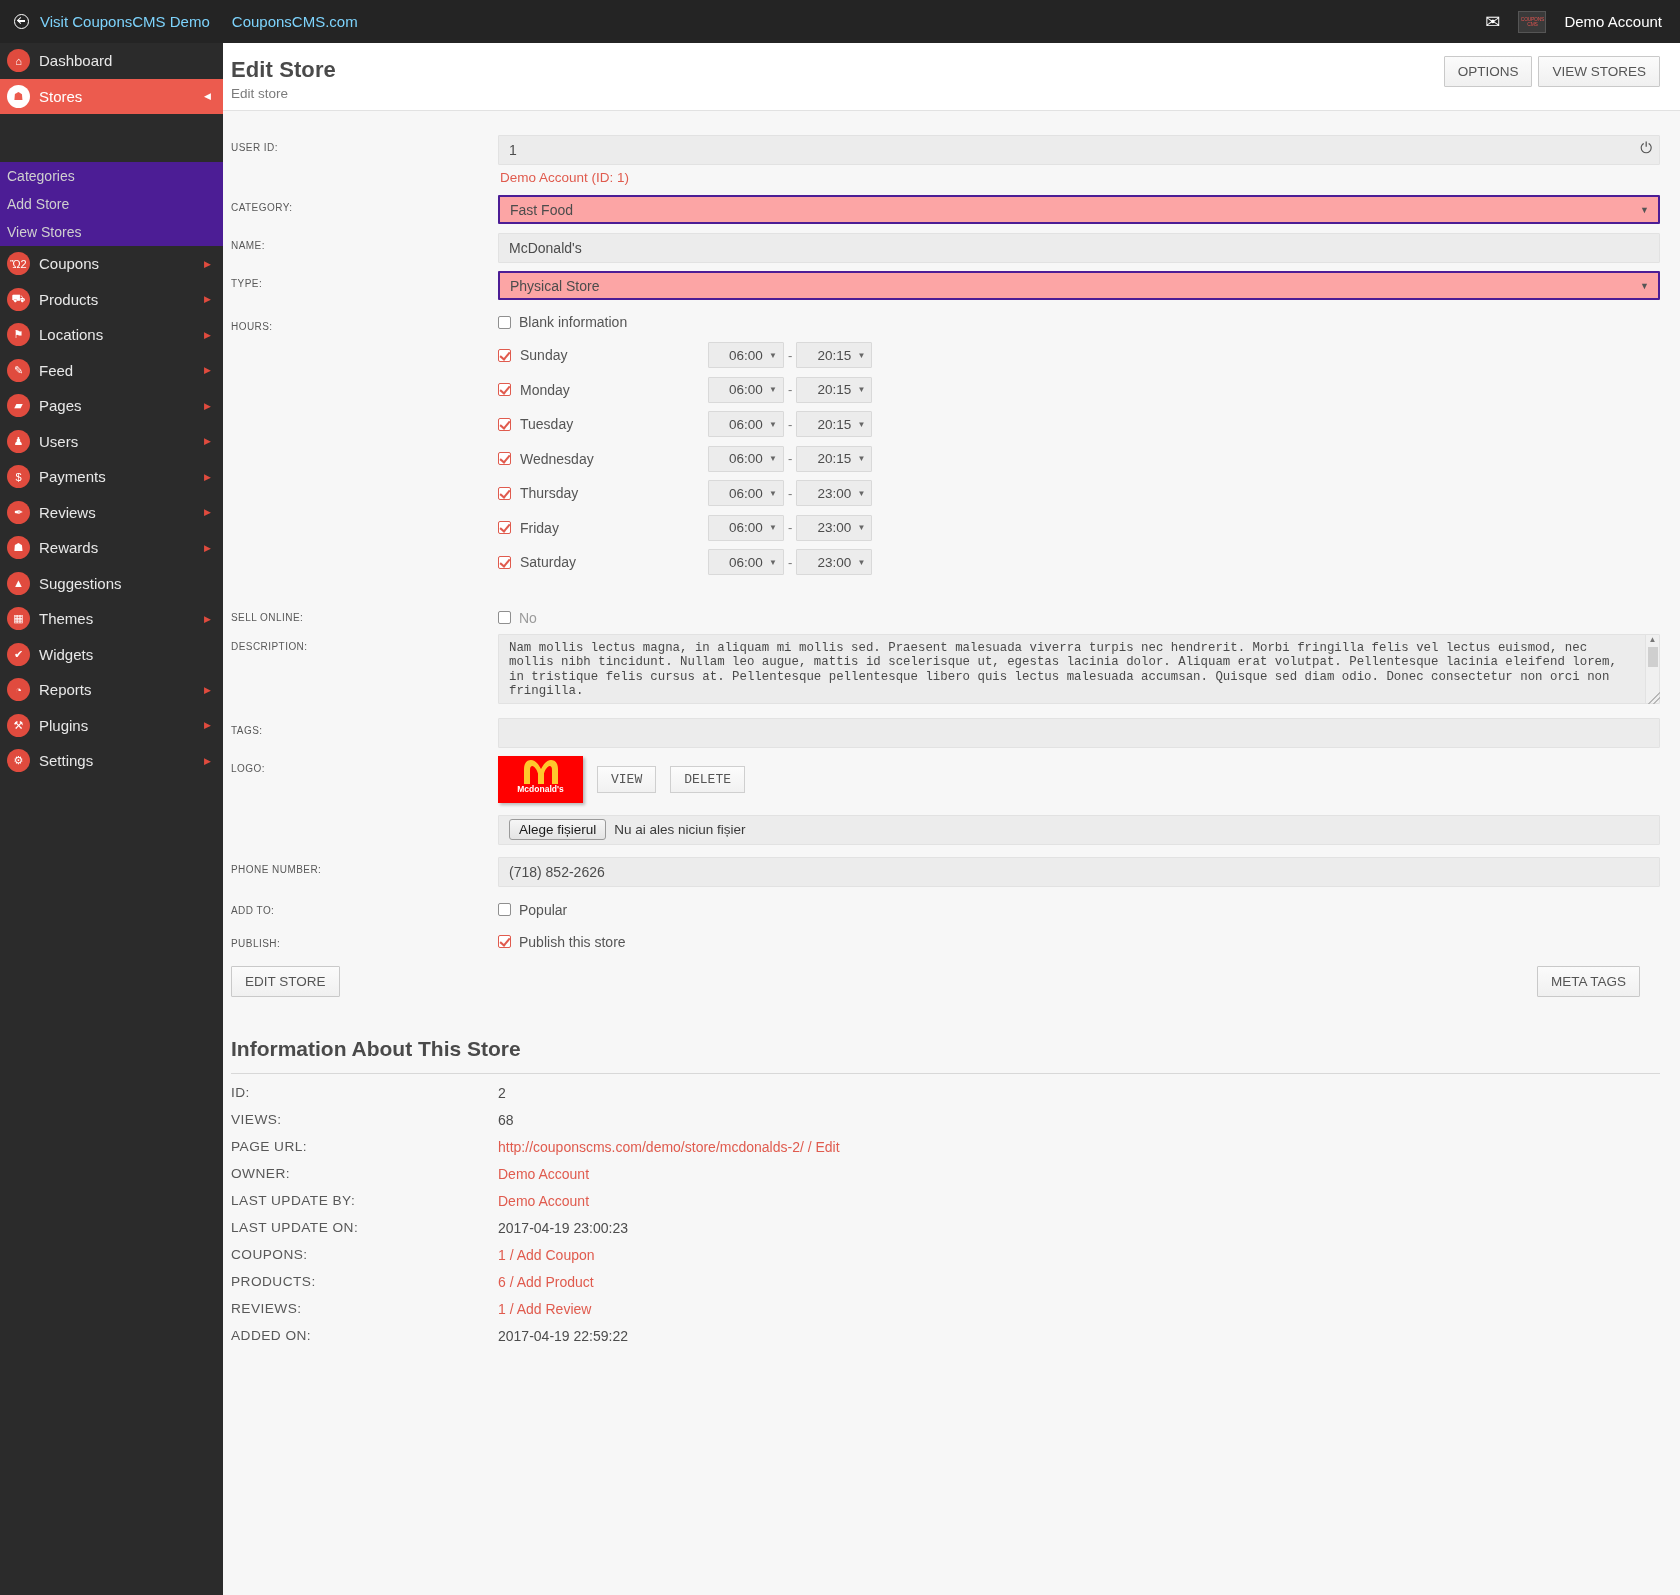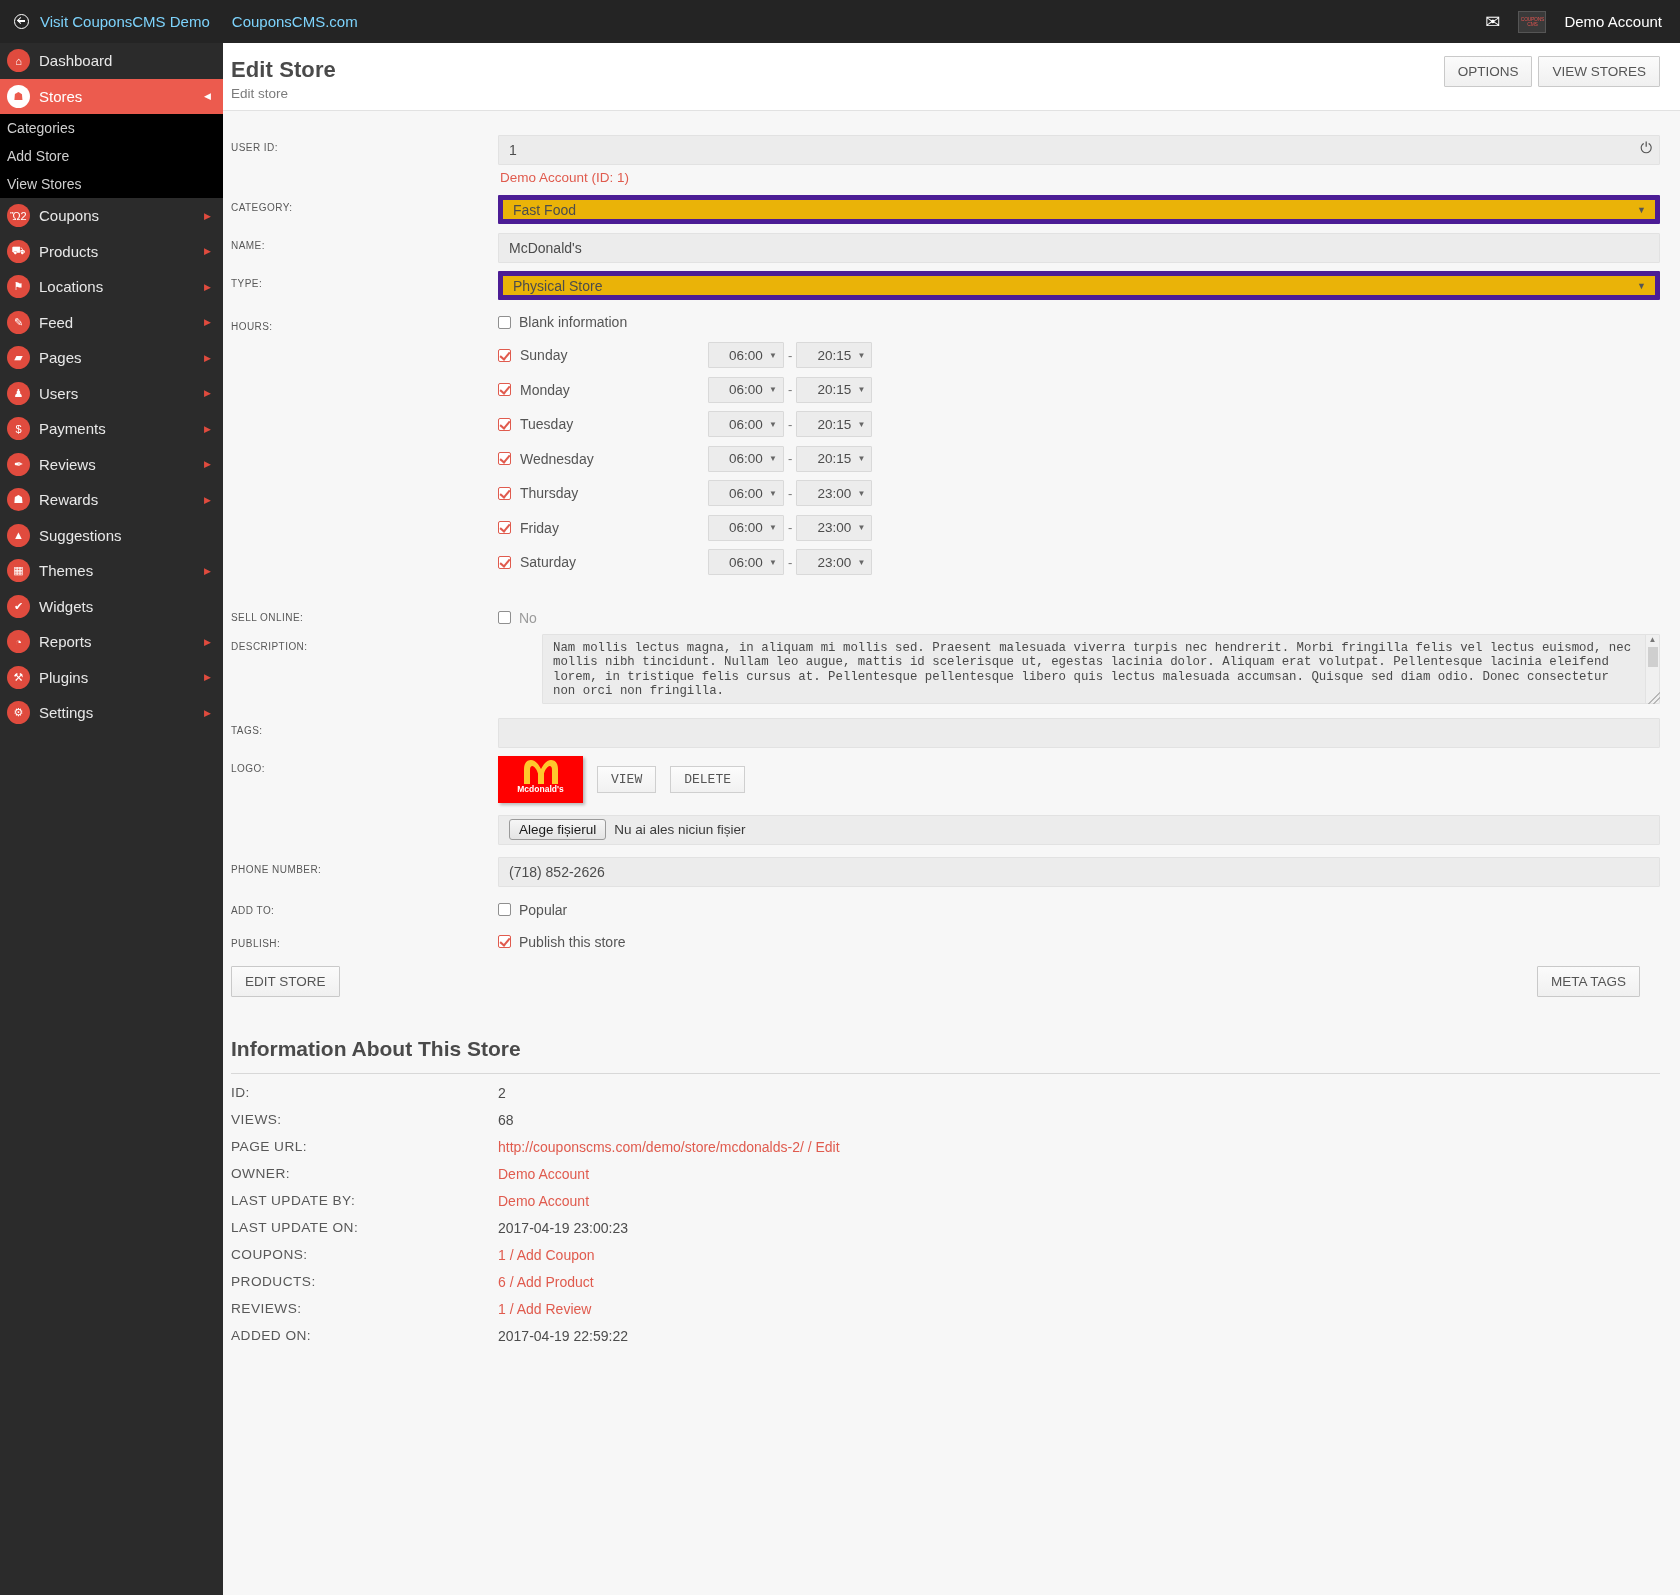--- a/index.html
+++ b/index.html
@@ -73,21 +73,22 @@
     display: flex; align-items: center; justify-content: center;
     font-size: 11px; margin-right: 9px; flex: 0 0 auto;
   }
   .nav-item.active .nav-icon { background: #fff; color: #ec5b4e; }
   .nav-label { flex: 1; }
   .nav-arrow {
     margin-right: 12px; font-size: 9px; color: #e04b3e;
   }
   .nav-item.active .nav-arrow { color: #fff; }
   .subnav {
-    background: #000000;
+    background: #4c1d95;
+    margin-top: 48px;
   }
   .subnav-item {
     height: 28px; display: flex; align-items: center;
     padding-left: 7px; color: #cfcfcf; font-size: 14px; cursor: pointer;
   }
 
   
   .main {
     position: absolute; top: 43px; left: 223px;
     width: 1457px; min-height: 1552px;
@@ -138,21 +139,21 @@
     display: flex; align-items: center;
   }
   .inp.tall { height: 30px; }
   .inp-wrap { position: relative; }
   .power-icon {
     position: absolute; right: 8px; top: 4px;
     font-size: 15px; color: #555; cursor: pointer;
   }
   .sel {
     width: 100%; height: 29px;
-    background: #eab308; border: 5px solid #4c1d95;
+    background: #fca5a5; border: 2px solid #4c1d95;
     padding: 0 10px; font-size: 14px; color: #4c4c4c;
     display: flex; align-items: center; position: relative;
     border-radius: 1px; cursor: pointer;
   }
   .sel .caret { position: absolute; right: 9px; font-size: 9px; color: #555; }
   .helper-link { color: #e05b4e; font-size: 13.5px; margin: 5px 0 0 2px; display: block; cursor: pointer; }
 
   
   .cbx {
     width: 13px; height: 13px; border: 1.5px solid #8f8f8f;
@@ -182,21 +183,21 @@
 
   .ta {
     width: 100%; height: 70px;
     background: #ececec; border: 1px solid #e2e2e2;
     padding: 6px 22px 6px 10px;
     font-family: "Liberation Mono", monospace;
     font-size: 12.4px; color: #4a4a4a; line-height: 14.5px;
     position: relative; overflow: hidden;
     border-radius: 1px;
   }
-  .ta-wrap { position: relative; margin-left: 44px; }
+  .ta-wrap { position: relative; }
   .scrollbar {
     position: absolute; right: 1px; top: 1px; width: 14px; height: 68px;
     background: #f0f0f0; border-left: 1px solid #e2e2e2;
   }
   .sb-arrow { font-size: 8px; color: #777; text-align: center; line-height: 10px; }
   .sb-thumb { position: absolute; left: 2px; top: 12px; width: 10px; height: 20px; background: #cfcfcf; }
   .resize {
     position: absolute; right: 0px; bottom: 0px; width: 12px; height: 12px;
     background:
       linear-gradient(135deg, transparent 48%, #b8b8b8 48%, #b8b8b8 56%, transparent 56%),

